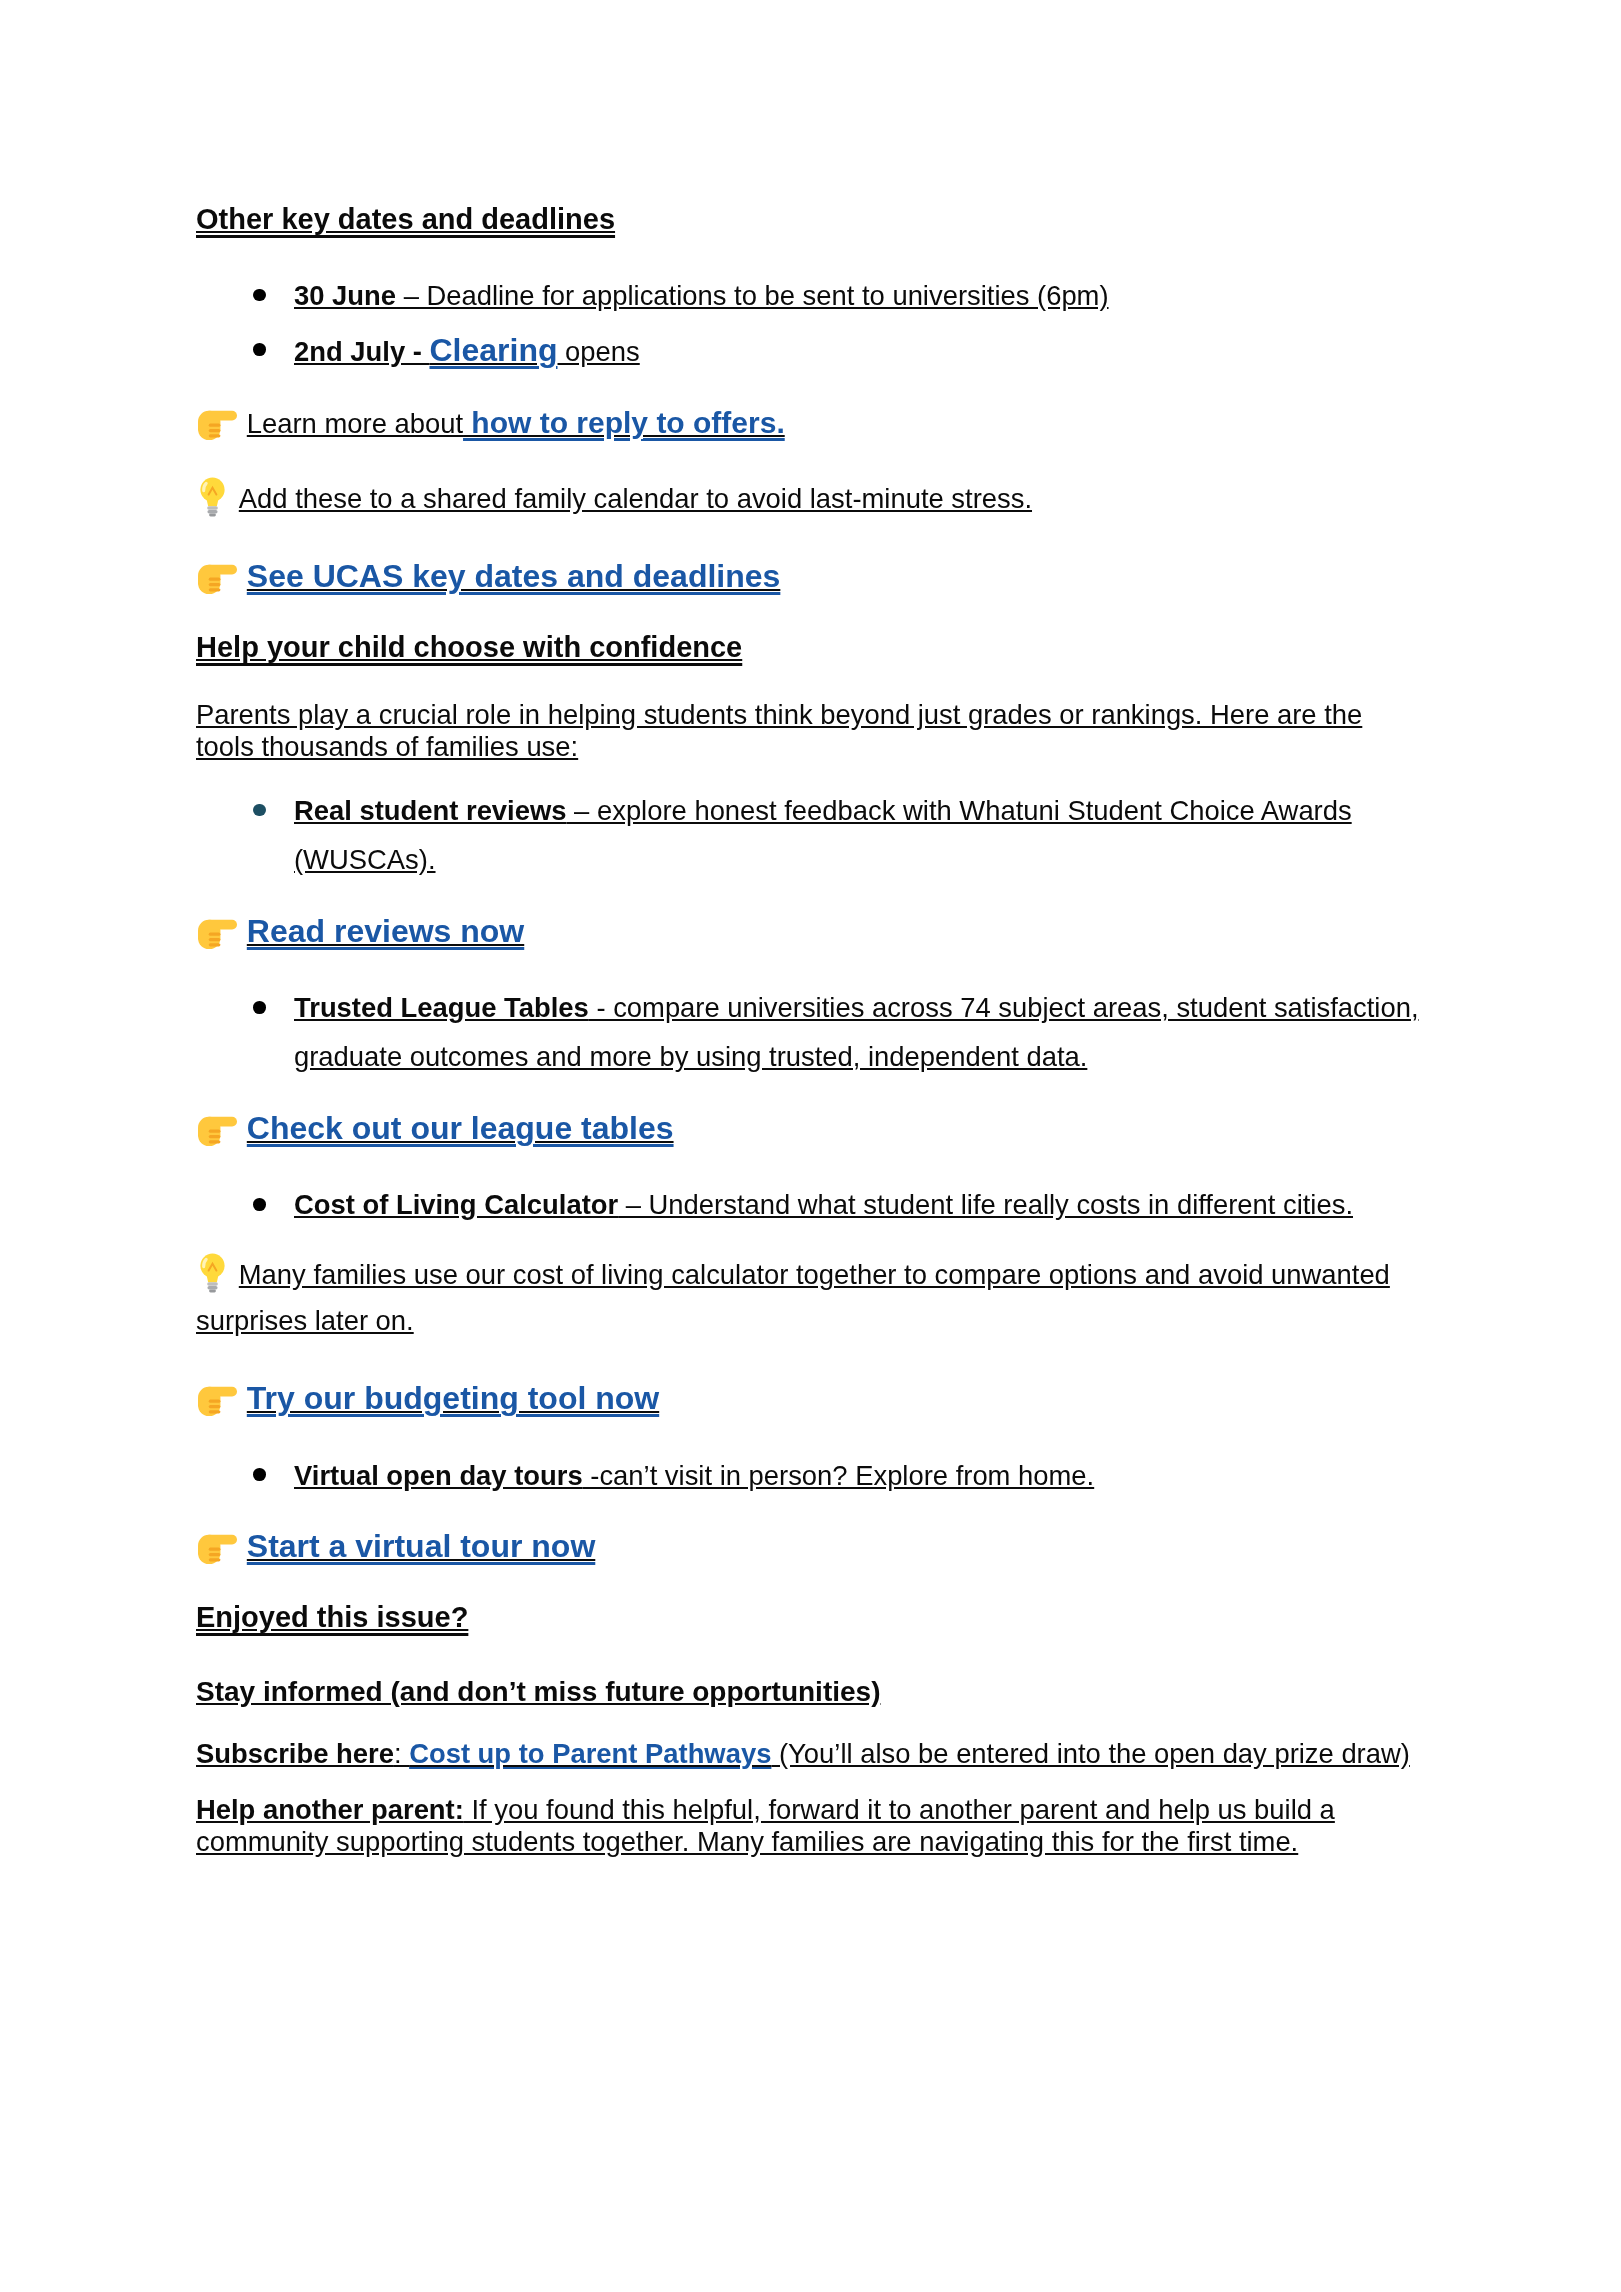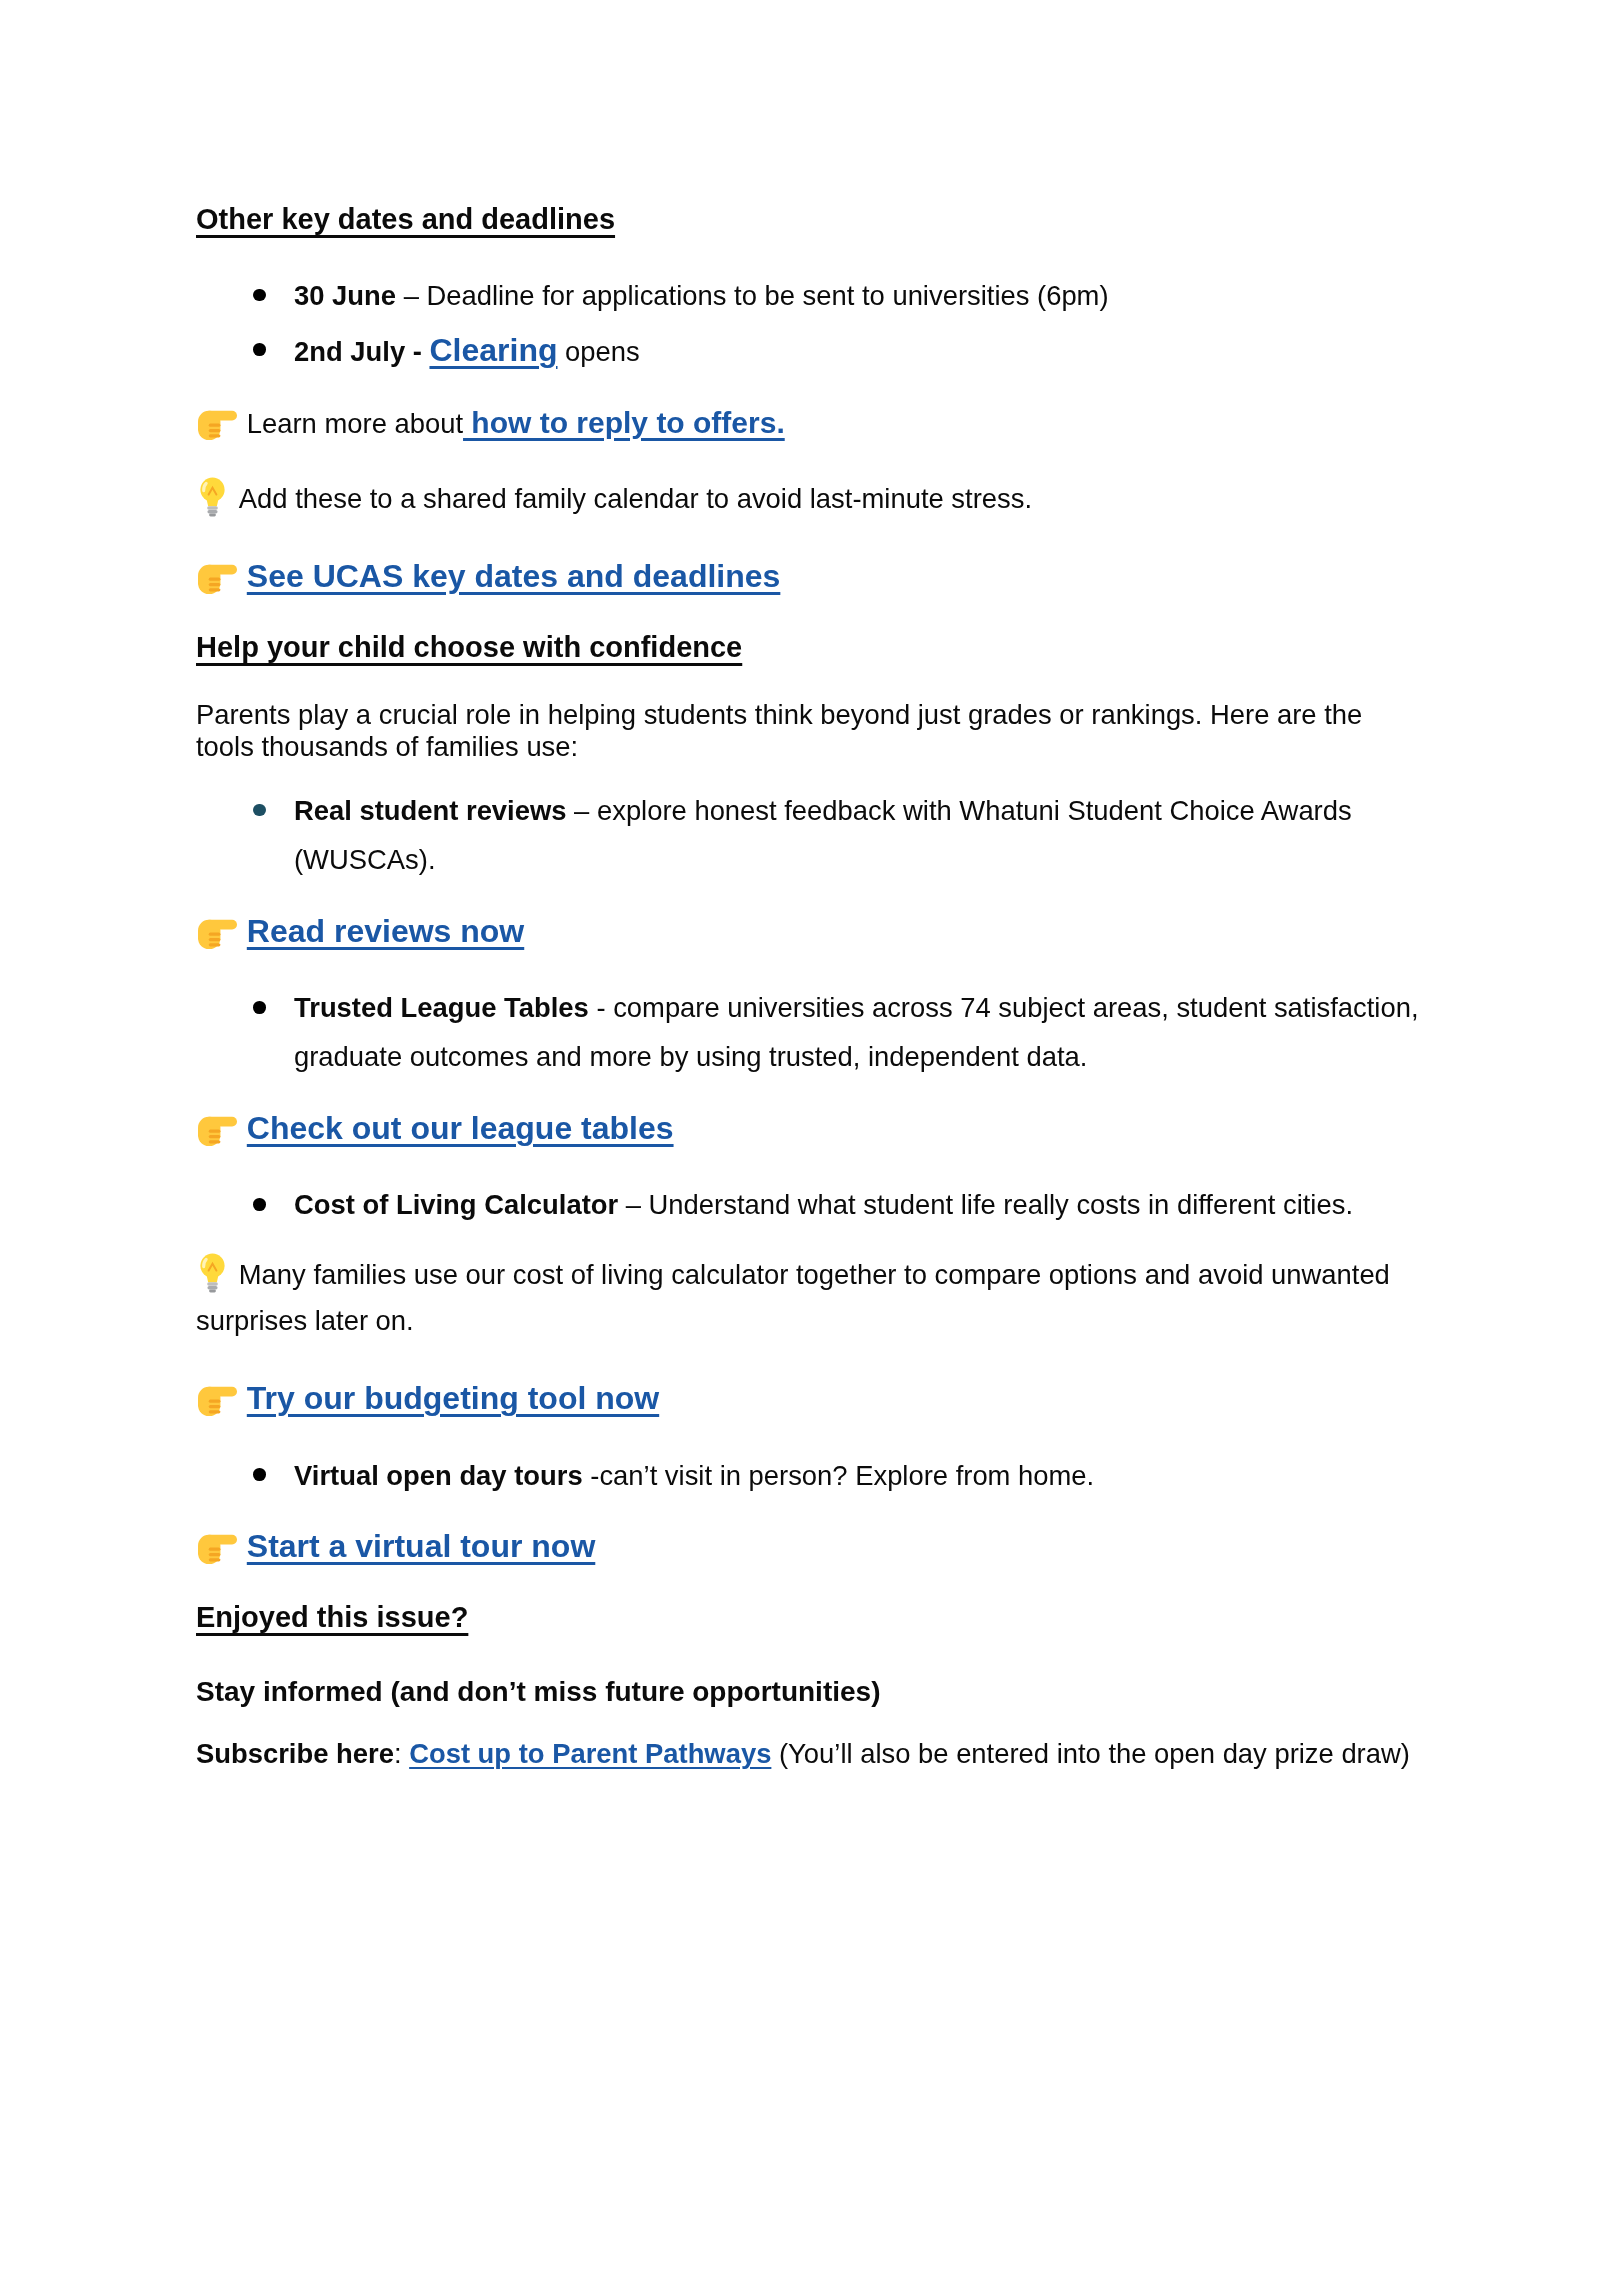--- a/index.html
+++ b/index.html
@@ -11,20 +11,21 @@
     overflow: hidden;
     font-family: "Liberation Sans", sans-serif;
     font-size: 27.4px;
     color: #0b0b0b;
   }
   .page {
     box-sizing: border-box;
     width: 1621px; height: 2155px;
     padding: 201px 190px 0 196px;
     background: #ffffff;
+    text-decoration: underline;
   }
   .h-left, .h-center {
     font-size: 29px;
     font-weight: bold;
     text-decoration: underline;
     text-decoration-thickness: 2.5px;
     text-underline-offset: 5.9px;
     margin: 0 0 33px 0;
     line-height: 37px;
   }
@@ -199,15 +200,18 @@
   </p>
 
   <h3 class="h-center">Enjoyed this issue?</h3>
 
   <p class="bold-line">Stay informed (and don’t miss future opportunities)</p>
 
   <p class="body-line">
     <b class="inline">Subscribe here</b><span>: </span><a class="link inlinelink">Cost up to Parent Pathways</a><span> (You’ll also be entered into the open day prize draw)</span>
   </p>
 
+  <p class="body-line">
+    <b class="inline">Help another parent:</b><span> If you found this helpful, forward it to another parent and help us build a community supporting students together. Many families are navigating this for the first time.</span>
+  </p>
 
 </div>
 
 
 </body></html>

